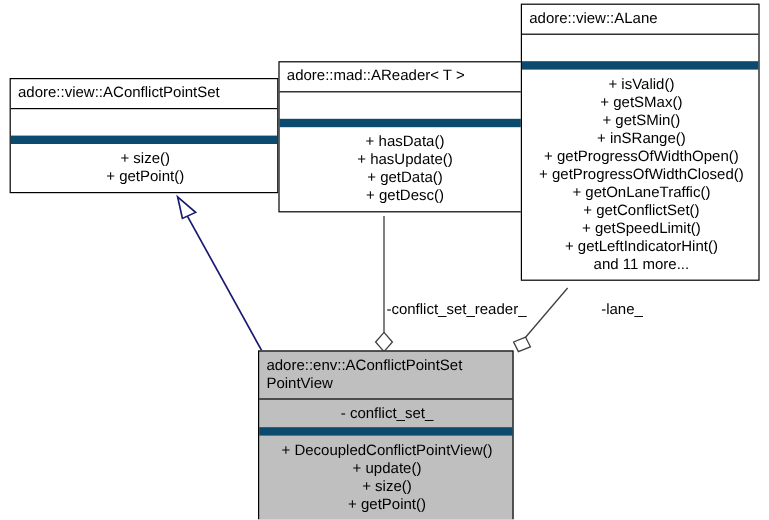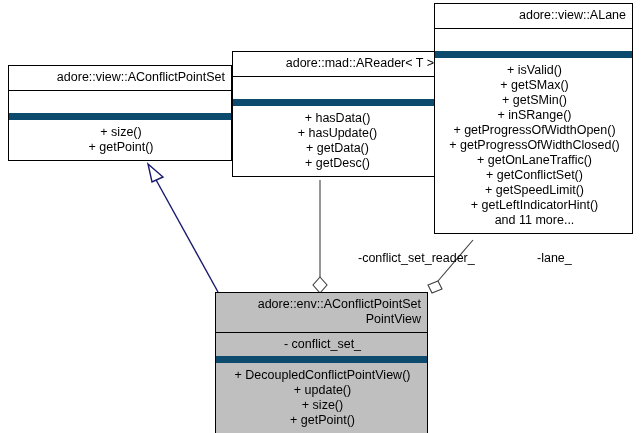--- a/index.html
+++ b/index.html
@@ -27,21 +27,21 @@
     position: absolute;
     box-sizing: border-box;
     border: 1px solid #000000;
     background: #ffffff;
     z-index: 2;
   }
   .uml-class.filled {
     background: #bfbfbf;
   }
   .class-name {
-    text-align: right;
+    text-align: left;
     font-size: 12.5px;
     color: #000000;
     line-height: 15px;
     padding: 4px 6px 5px 6px;
     border-bottom: 1px solid #000000;
     white-space: pre-line;
   }
   .class-attrs {
     font-size: 12.5px;
     color: #000000;
@@ -63,21 +63,20 @@
   .member-row {
     white-space: nowrap;
     text-align: center;
   }
   .edge-label {
     position: absolute;
     font-size: 12.5px;
     color: #000000;
     white-space: nowrap;
     z-index: 3;
-    padding-left: 36px;
   }
 </style>
 </head>
 <body>
 
 <div id="diagram-root">
 
   <svg class="edge-layer" viewBox="0 0 641 433">
 
     <g>

